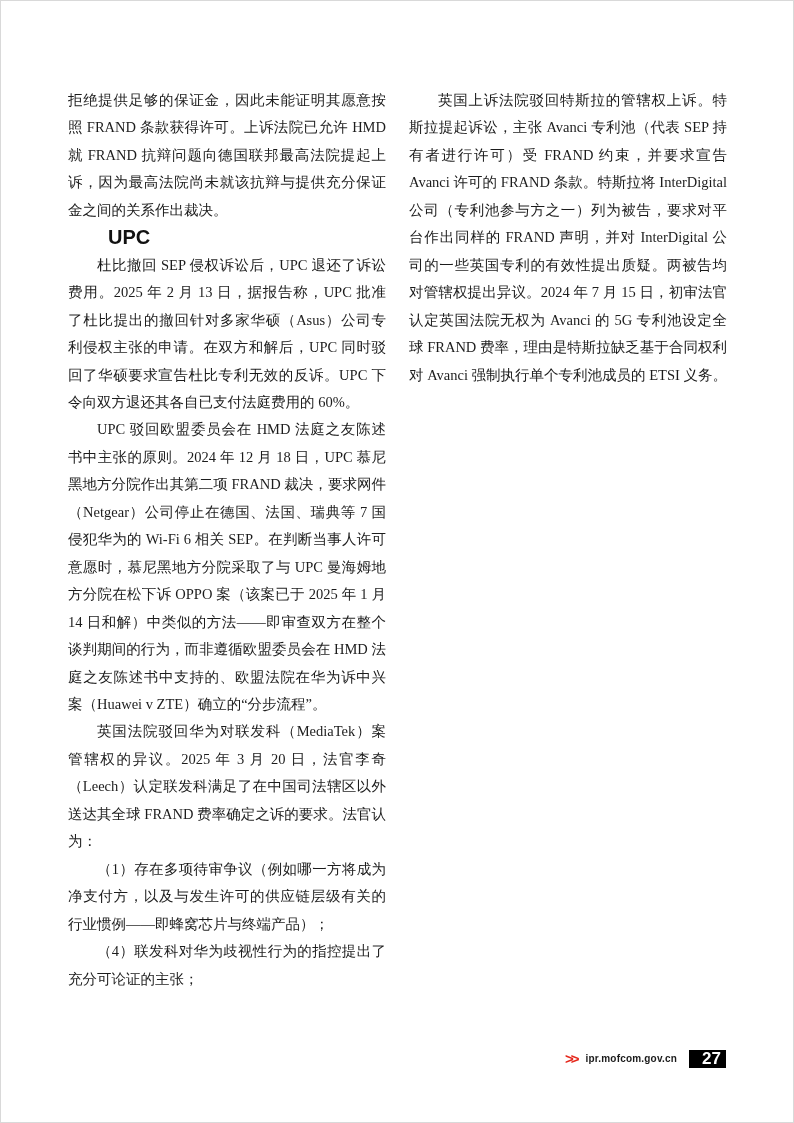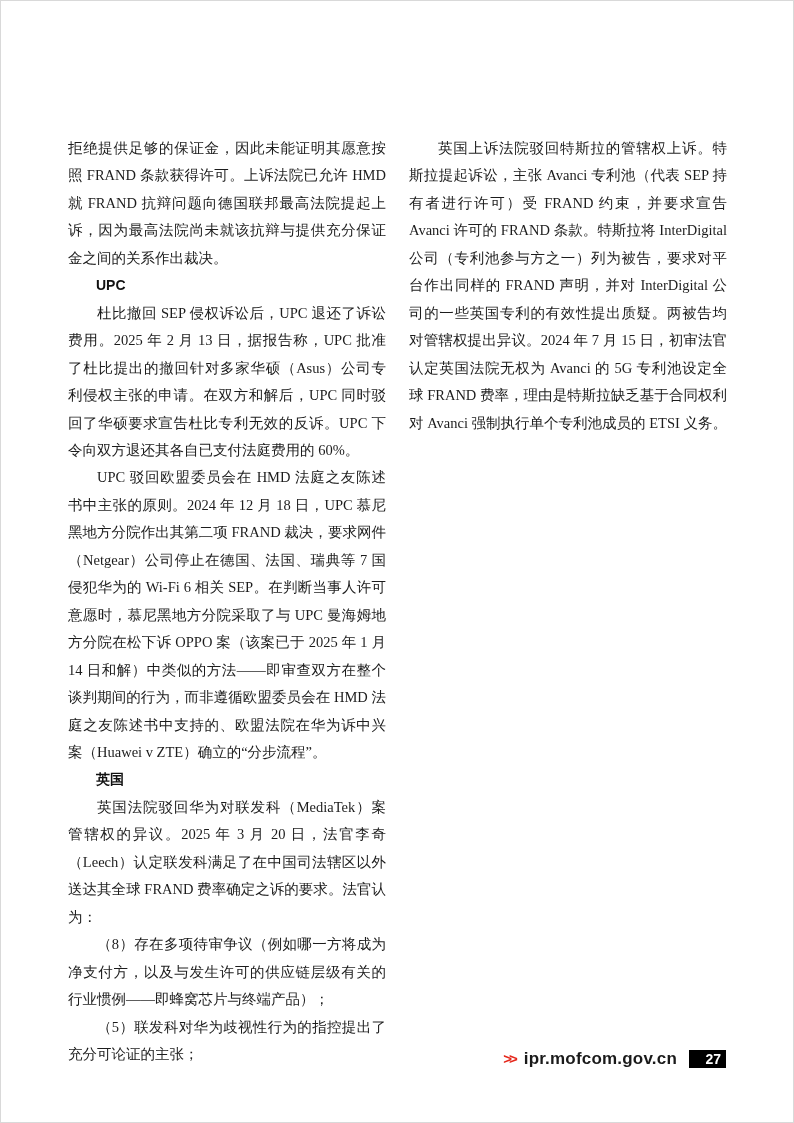--- a/index.html
+++ b/index.html
@@ -21,35 +21,34 @@
     border: 1px solid #d9d9d9;
     box-sizing: border-box;
   }
   .content {
     position: absolute;
     left: 67px;
     top: 86px;
     width: 660px;
     display: flex;
     gap: 23px;
-    margin-top: 48px;
   }
   .column {
     width: 318px;
     font-size: 14.5px;
     line-height: 27.45px;
     color: #1c1c1c;
     text-align: justify;
     text-align-last: left;
   }
   .para { margin: 0; }
   .para.indent { text-indent: 2em; }
   .heading {
     margin: 0;
-    font-size: 14px;
+    font-size: 20px;
     line-height: 27.45px;
     font-weight: 700;
     text-indent: 2em;
     color: #111111;
     font-family: "Liberation Sans", "DejaVu Sans", sans-serif;
   }
   .footer {
     position: absolute;
     top: 1049px;
     left: 0;
@@ -62,54 +61,53 @@
   .chevrons {
     color: var(--accent, #e5281c);
     font-weight: 700;
     font-size: 15px;
     letter-spacing: -3px;
     margin-right: 9px;
     line-height: 18px;
   }
   .site {
     font-weight: 700;
-    font-size: 17px;
+    font-size: 10px;
     color: #1a1a1a;
     letter-spacing: 0.2px;
     line-height: 18px;
   }
   .pagebox {
     margin-left: 12px;
     width: 37px;
     height: 18px;
     background: var(--pagebox, #000000);
     color: var(--pagetext, #ffffff);
     font-weight: 700;
-    font-size: 14px;
+    font-size: 17px;
     display: flex;
     align-items: center;
     justify-content: flex-end;
     padding-right: 5px;
     box-sizing: border-box;
   }
 </style>
 </head>
 <body>
 
 <div class="page">
   <div class="content">
     <div class="column">
         <p class="para">拒绝提供足够的保证金，因此未能证明其愿意按照 FRAND 条款获得许可。上诉法院已允许 HMD 就 FRAND 抗辩问题向德国联邦最高法院提起上诉，因为最高法院尚未就该抗辩与提供充分保证金之间的关系作出裁决。</p>
         <h3 class="heading">UPC</h3>
         <p class="para indent">杜比撤回 SEP 侵权诉讼后，UPC 退还了诉讼费用。2025 年 2 月 13 日，据报告称，UPC 批准了杜比提出的撤回针对多家华硕（Asus）公司专利侵权主张的申请。在双方和解后，UPC 同时驳回了华硕要求宣告杜比专利无效的反诉。UPC 下令向双方退还其各自已支付法庭费用的 60%。</p>
         <p class="para indent">UPC 驳回欧盟委员会在 HMD 法庭之友陈述书中主张的原则。2024 年 12 月 18 日，UPC 慕尼黑地方分院作出其第二项 FRAND 裁决，要求网件（Netgear）公司停止在德国、法国、瑞典等 7 国侵犯华为的 Wi-Fi 6 相关 SEP。在判断当事人许可意愿时，慕尼黑地方分院采取了与 UPC 曼海姆地方分院在松下诉 OPPO 案（该案已于 2025 年 1 月 14 日和解）中类似的方法——即审查双方在整个谈判期间的行为，而非遵循欧盟委员会在 HMD 法庭之友陈述书中支持的、欧盟法院在华为诉中兴案（Huawei v ZTE）确立的“分步流程”。</p>
-        <h3 class="heading">英国</h3>
         <p class="para indent">英国法院驳回华为对联发科（MediaTek）案管辖权的异议。2025 年 3 月 20 日，法官李奇（Leech）认定联发科满足了在中国司法辖区以外送达其全球 FRAND 费率确定之诉的要求。法官认为：</p>
-        <p class="para indent">（8）存在多项待审争议（例如哪一方将成为净支付方，以及与发生许可的供应链层级有关的行业惯例——即蜂窝芯片与终端产品）；</p>
-        <p class="para indent">（5）联发科对华为歧视性行为的指控提出了充分可论证的主张；</p>
+        <p class="para indent">（1）存在多项待审争议（例如哪一方将成为净支付方，以及与发生许可的供应链层级有关的行业惯例——即蜂窝芯片与终端产品）；</p>
+        <p class="para indent">（4）联发科对华为歧视性行为的指控提出了充分可论证的主张；</p>
       </div>
     <div class="column">
         <p class="para indent">英国上诉法院驳回特斯拉的管辖权上诉。特斯拉提起诉讼，主张 Avanci 专利池（代表 SEP 持有者进行许可）受 FRAND 约束，并要求宣告 Avanci 许可的 FRAND 条款。特斯拉将 InterDigital 公司（专利池参与方之一）列为被告，要求对平台作出同样的 FRAND 声明，并对 InterDigital 公司的一些英国专利的有效性提出质疑。两被告均对管辖权提出异议。2024 年 7 月 15 日，初审法官认定英国法院无权为 Avanci 的 5G 专利池设定全球 FRAND 费率，理由是特斯拉缺乏基于合同权利对 Avanci 强制执行单个专利池成员的 ETSI 义务。</p>
       </div>
   </div>
 
   <div class="footer">
     <span class="chevrons">&gt;&gt;</span>
     <span class="site">ipr.mofcom.gov.cn</span>
     <span class="pagebox">27</span>

